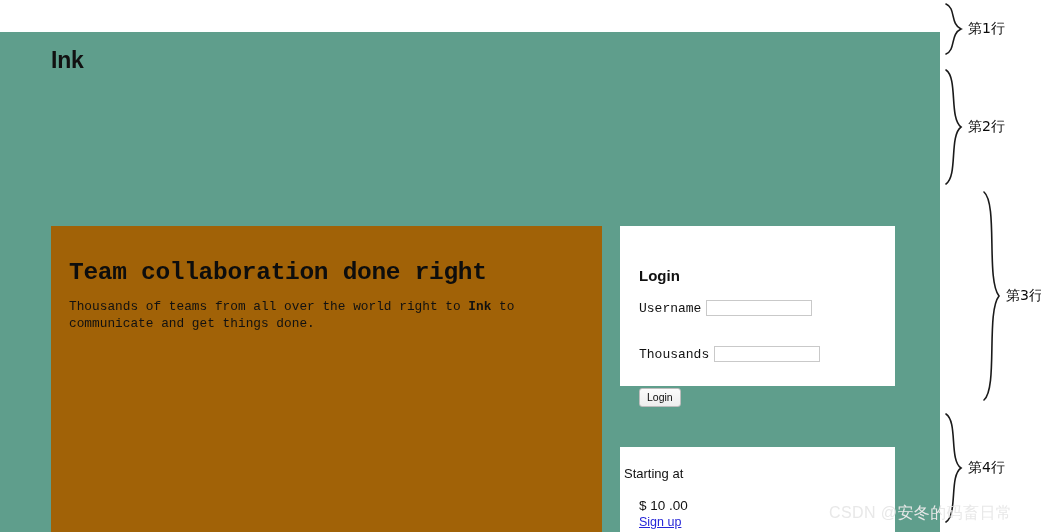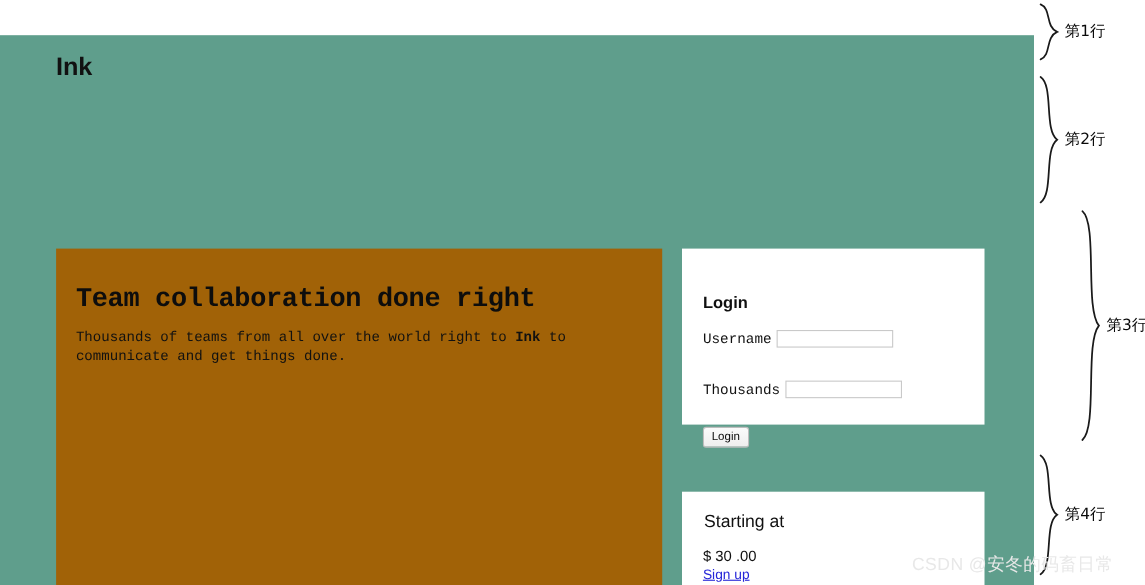--- a/index.html
+++ b/index.html
@@ -152,23 +152,23 @@
   #pricing-card {
     position: absolute;
     left: 620px;
     top: 415px;
     width: 275px;
     height: 100px;
     background: #ffffff;
   }
   #pricing-label {
     position: absolute;
-    left: 20px;
+    left: 4px;
     top: 19px;
-    font-size: 16px;
+    font-size: 13px;
     color: #111111;
   }
   #pricing-amount {
     position: absolute;
     left: 19px;
     top: 51px;
     font-size: 13.5px;
     color: #111111;
   }
   #pricing-signup {
@@ -253,21 +253,21 @@
     <div class="field-row" id="password-row">
       <span class="field-label">Thousands</span>
       <input class="field-input" type="password" placeholder="" style="">
     </div>
 
     <button id="login-submit">Login</button>
   </section>
 
   <section id="pricing-card">
     <div id="pricing-label">Starting at</div>
-    <div id="pricing-amount">$ 30 .00</div>
+    <div id="pricing-amount">$ 10 .00</div>
     <a href="#" id="pricing-signup">Sign up</a>
   </section>
 
 </div>
 
 <div id="annotations">
 
   <div class="annotation" id="annotation-1">
     <span class="brace">
       <svg width="26" height="54" viewBox="0 0 26 54">

